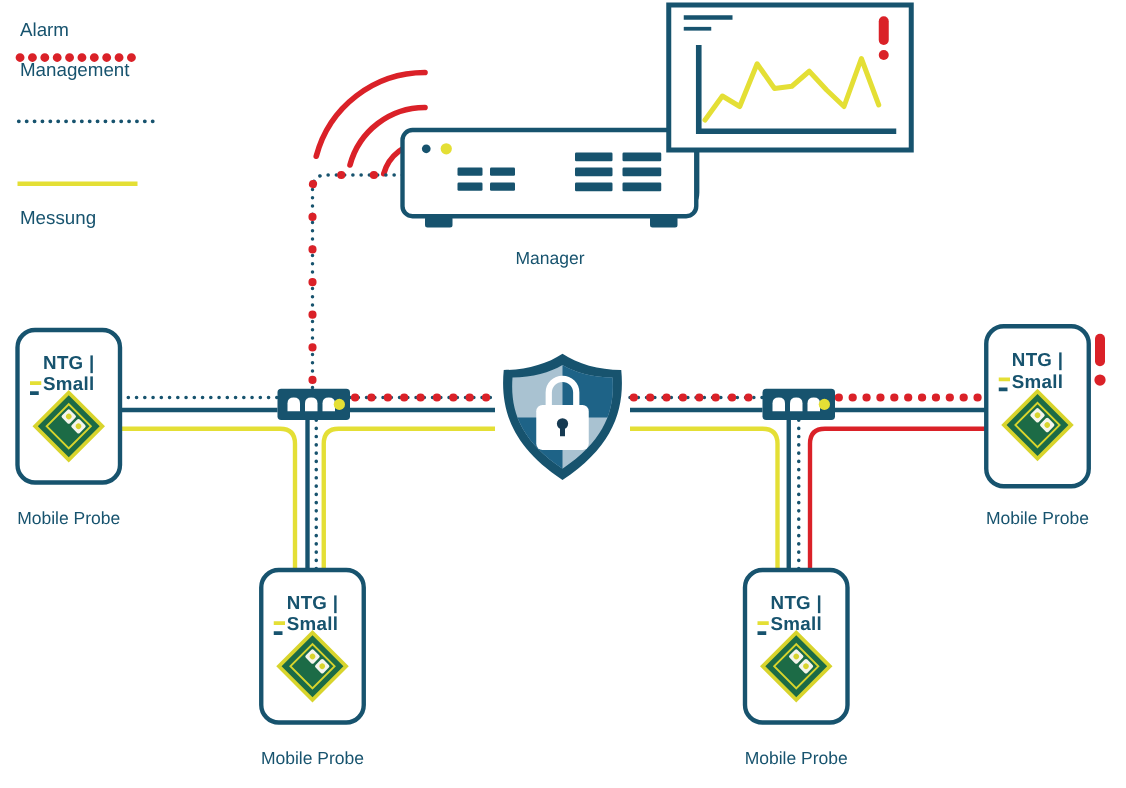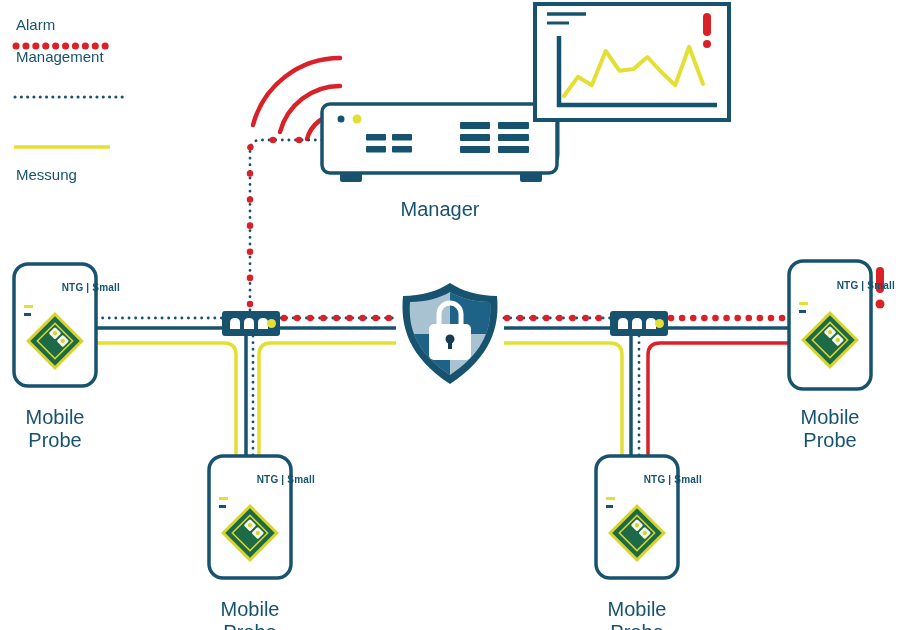--- a/index.html
+++ b/index.html
@@ -1,22 +1,22 @@
 <!DOCTYPE html>
 <html><head>
 <meta charset="utf-8">
 <style>
   html,body{margin:0;padding:0;background:#fff;}
   #stage{position:relative;width:901px;height:630px;background:#fff;overflow:hidden;
          font-family:Liberation Sans, sans-serif;}
   #gfx{position:absolute;left:0;top:0;}
   .lbl{position:absolute;color:#17536e;}
   .legend-lbl{font-size:15px;}
-  .device-lbl{font-size:20px;text-align:center;}
-  .model-lbl{font-size:10px;font-weight:bold;text-align:right;letter-spacing:.2px;padding-left:24px;}
+  .device-lbl{font-size:14px;text-align:center;}
+  .model-lbl{font-size:15px;font-weight:bold;text-align:center;letter-spacing:.2px;}
 </style>
 </head>
 <body>
 
 <div id="stage">
 
 <svg id="gfx" width="901" height="630" viewBox="0 0 901 630">
   <defs>
     <path id="arch" d="M0,11 V4.5 Q0,0 5,0 Q10,0 10,4.5 V11 Z"></path>
     <g id="probelogo">

